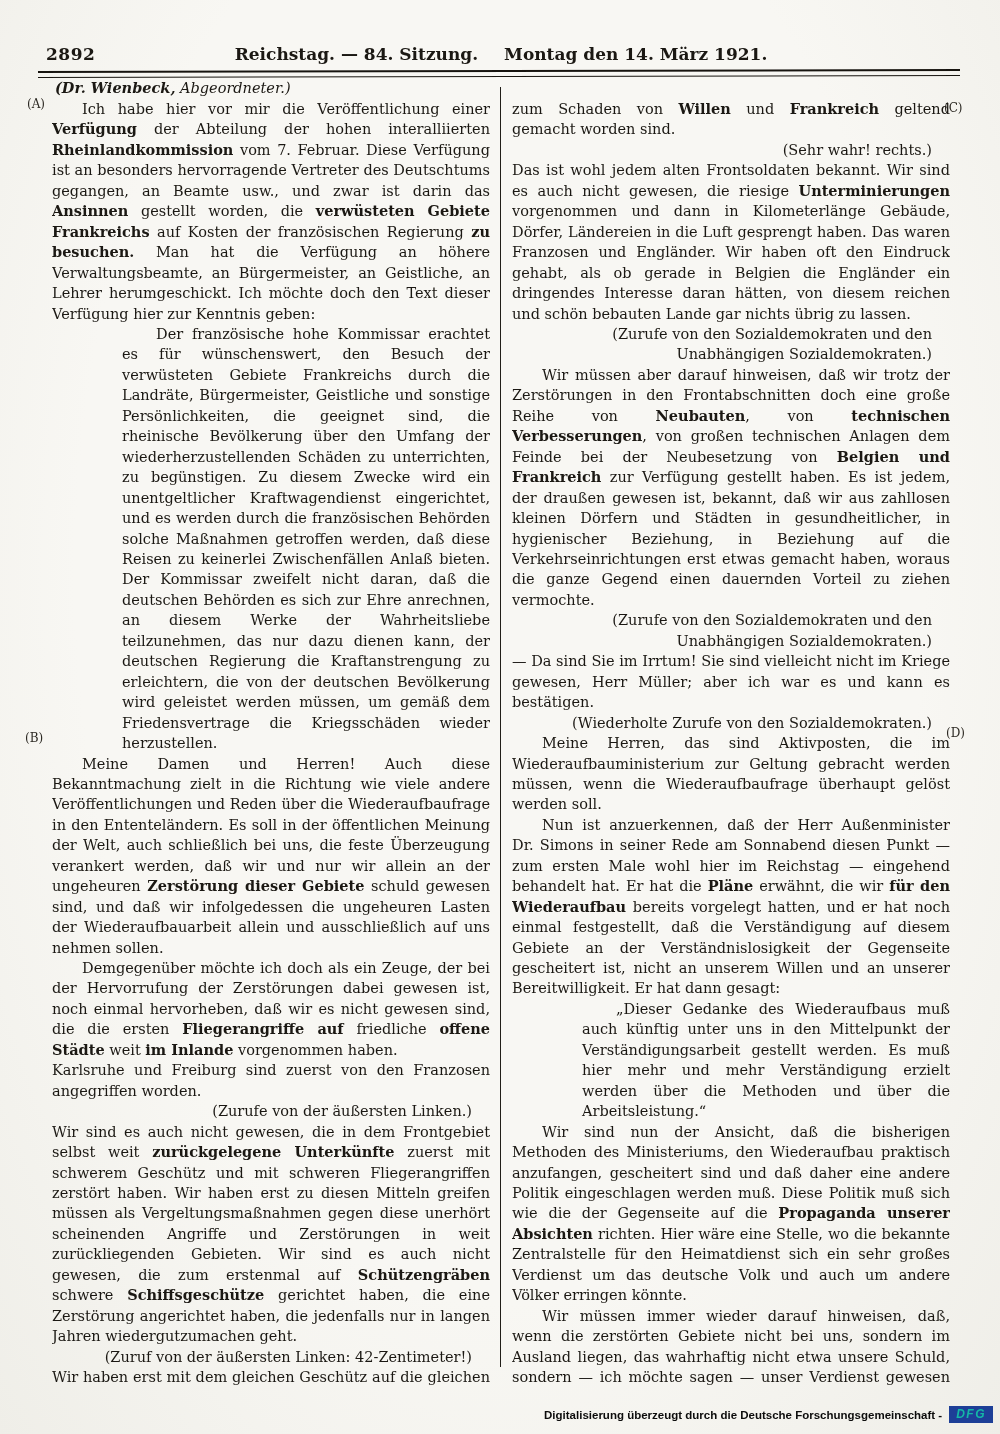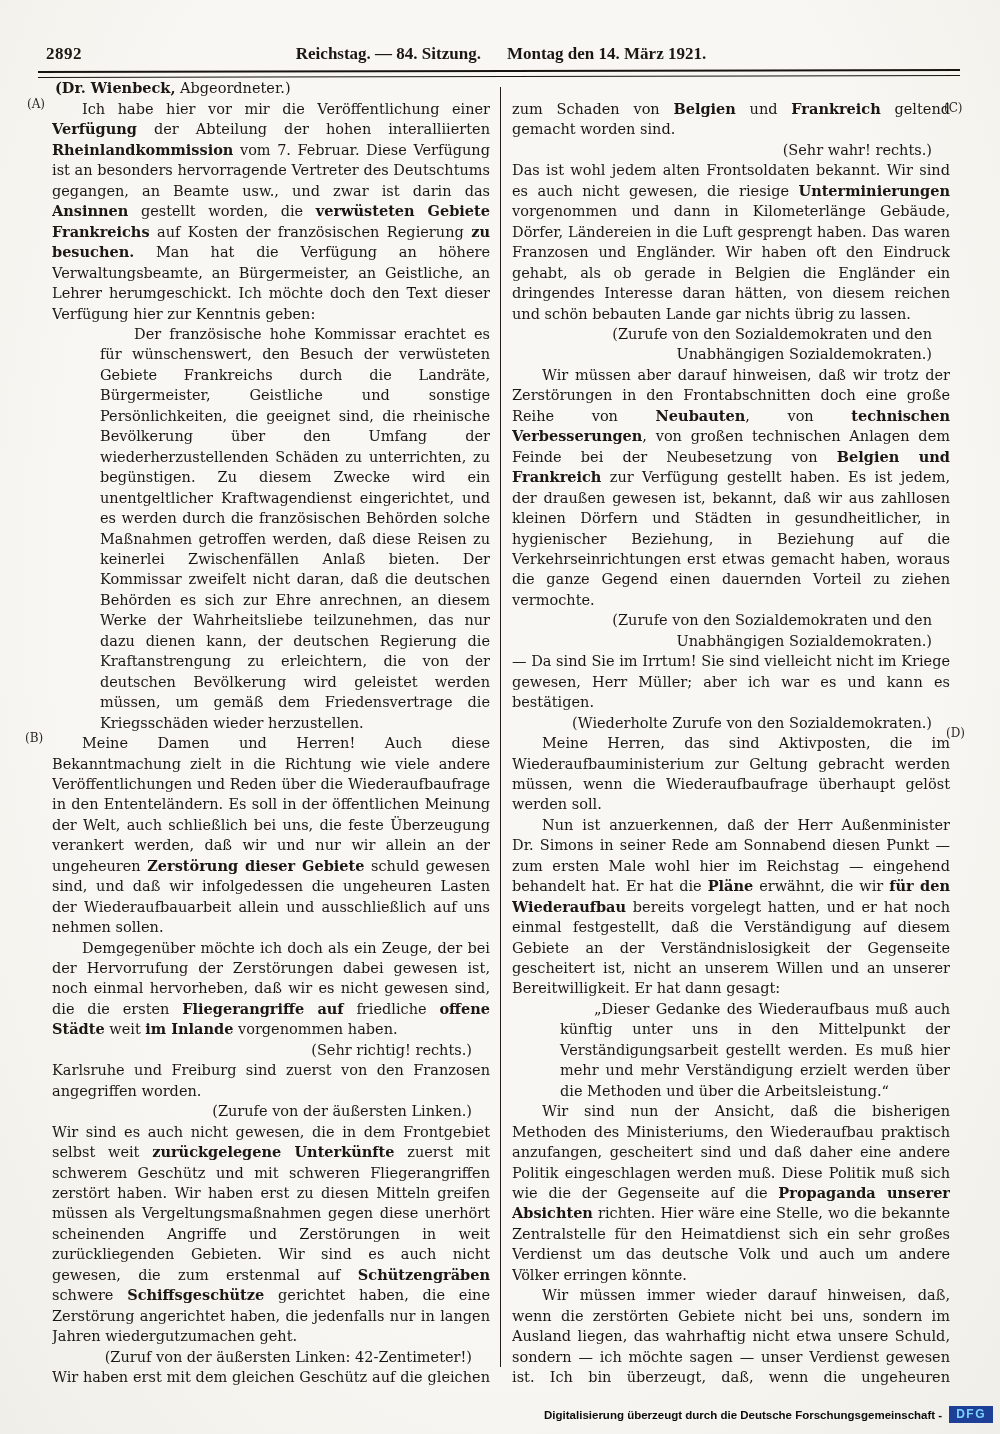--- a/index.html
+++ b/index.html
@@ -5,52 +5,52 @@
   html,body { margin:0; padding:0; background:#888; }
   .page {
     position:relative; width:1000px; height:1434px;
     background:#f6f5f0;
     background-image: radial-gradient(ellipse at 50% 40%, #f8f7f3 60%, #efeee8 100%);
     font-family:"DejaVu Serif", serif;
     color:#1b1813;
     overflow:hidden;
   }
   
-  .hdr { position:absolute; top:44px; left:38px; right:40px; height:24px;font-family:Liberation Serif, serif; }
+  .hdr { position:absolute; top:44px; left:38px; right:40px; height:24px; }
   .hdr-num { position:absolute; left:8px; top:0; font-size:17px; font-weight:bold; letter-spacing:.5px; }
   .hdr-title { position:absolute; left:4px; right:0; top:0; text-align:center; font-size:17px; font-weight:bold; }
   .hdr-title .gap { display:inline-block; width:26px; }
   .dblrule {
     position:absolute; top:70px; left:38px; right:40px; height:4px;
     border-top:2.6px solid #17140f; border-bottom:1.6px solid #17140f;
     transform:rotate(-0.12deg);
   }
-  .speaker { position:absolute; top:79px; left:55px; font-size:14.5px; font-weight:bold; }
+  .speaker { position:absolute; top:79px; left:55px; font-size:14.5px; font-weight:bold;font-style:italic; }
   .speaker .plain { font-weight:normal; }
   
   .cols { position:absolute; top:99px; left:52px; width:898px; height:1286px; display:flex; justify-content:space-between; overflow:hidden; }
   .col { width:438px; font-size:14.5px; line-height:20.45px; overflow:hidden; }
   .divider { position:absolute; top:87px; left:500px; width:1.4px; height:1280px; background:#211e18; }
   p { margin:0; text-align:justify; }
   .p-indent { text-indent:30px; }
   .p-flush { text-indent:0; }
-  .quote { margin-left:48px; text-indent:34px; }
+  .quote { margin-left:70px; text-indent:34px; }
   .stage { text-align:right; text-indent:0; padding:0 18px; }
   .b { font-weight:bold; }
   
   .mark { position:absolute; font-size:12px; color:#2c2923; }
   .mark-a { left:27px; top:97px; }
   .mark-b { left:25px; top:731px; }
   .mark-c { left:944px; top:101px; }
   .mark-d { left:946px; top:726px; }
   
   .footer { position:absolute; right:7px; bottom:11px; display:flex; align-items:center; gap:7px;
             font-family:"Liberation Sans", sans-serif; }
   .credit { font-size:11.5px; font-weight:bold; color:#0c0c0c; }
-  .dfg { background:#1d3f97; color:#7dd3fc; font-size:12px; font-weight:bold; 
+  .dfg { background:#1d3f97; color:#14b8a6; font-size:12px; font-weight:bold; font-style:italic;
          letter-spacing:1.5px; padding:2px 7px 3px 7px; line-height:12px; }
 </style>
 </head>
 <body>
 
 <div class="page">
 
   <div class="hdr">
     <span class="hdr-num">2892</span>
     <div class="hdr-title">
@@ -68,29 +68,28 @@
   <span class="mark mark-b">(B)</span>
   <span class="mark mark-c">(C)</span>
   <span class="mark mark-d">(D)</span>
 
   <div class="cols">
     <div class="col">
         <p class="p-indent"><span>Ich habe hier vor mir die Veröffentlichung einer </span><span class="b">Verfügung</span><span> der Abteilung der hohen interalliierten </span><span class="b">Rheinlandkommission</span><span> vom 7. Februar. Diese Verfügung ist an besonders hervorragende Vertreter des Deutschtums gegangen, an Beamte usw., und zwar ist darin das </span><span class="b">Ansinnen</span><span> gestellt worden, die </span><span class="b">verwüsteten Gebiete Frankreichs</span><span> auf Kosten der französischen Regierung </span><span class="b">zu besuchen.</span><span> Man hat die Verfügung an höhere Verwaltungsbeamte, an Bürgermeister, an Geistliche, an Lehrer herumgeschickt. Ich möchte doch den Text dieser Verfügung hier zur Kenntnis geben:</span></p>
         <p class="quote"><span>Der französische hohe Kommissar erachtet es für wünschenswert, den Besuch der verwüsteten Gebiete Frankreichs durch die Landräte, Bürgermeister, Geistliche und sonstige Persönlichkeiten, die geeignet sind, die rheinische Bevölkerung über den Umfang der wiederherzustellenden Schäden zu unterrichten, zu begünstigen. Zu diesem Zwecke wird ein unentgeltlicher Kraftwagendienst eingerichtet, und es werden durch die französischen Behörden solche Maßnahmen getroffen werden, daß diese Reisen zu keinerlei Zwischenfällen Anlaß bieten. Der Kommissar zweifelt nicht daran, daß die deutschen Behörden es sich zur Ehre anrechnen, an diesem Werke der Wahrheitsliebe teilzunehmen, das nur dazu dienen kann, der deutschen Regierung die Kraftanstrengung zu erleichtern, die von der deutschen Bevölkerung wird geleistet werden müssen, um gemäß dem Friedensvertrage die Kriegsschäden wieder herzustellen.</span></p>
         <p class="p-indent"><span>Meine Damen und Herren! Auch diese Bekanntmachung zielt in die Richtung wie viele andere Veröffentlichungen und Reden über die Wiederaufbaufrage in den Ententeländern. Es soll in der öffentlichen Meinung der Welt, auch schließlich bei uns, die feste Überzeugung verankert werden, daß wir und nur wir allein an der ungeheuren </span><span class="b">Zerstörung dieser Gebiete</span><span> schuld gewesen sind, und daß wir infolgedessen die ungeheuren Lasten der Wiederaufbauarbeit allein und ausschließlich auf uns nehmen sollen.</span></p>
         <p class="p-indent"><span>Demgegenüber möchte ich doch als ein Zeuge, der bei der Hervorrufung der Zerstörungen dabei gewesen ist, noch einmal hervorheben, daß wir es nicht gewesen sind, die die ersten </span><span class="b">Fliegerangriffe auf</span><span> friedliche </span><span class="b">offene Städte</span><span> weit </span><span class="b">im Inlande</span><span> vorgenommen haben.</span></p>
-        <p class="stage"><span>(Sehr richtig! rechts.)</span></p>
         <p class="p-flush"><span>Karlsruhe und Freiburg sind zuerst von den Franzosen angegriffen worden.</span></p>
         <p class="stage"><span>(Zurufe von der äußersten Linken.)</span></p>
         <p class="p-flush"><span>Wir sind es auch nicht gewesen, die in dem Frontgebiet selbst weit </span><span class="b">zurückgelegene Unterkünfte</span><span> zuerst mit schwerem Geschütz und mit schweren Fliegerangriffen zerstört haben. Wir haben erst zu diesen Mitteln greifen müssen als Vergeltungsmaßnahmen gegen diese unerhört scheinenden Angriffe und Zerstörungen in weit zurückliegenden Gebieten. Wir sind es auch nicht gewesen, die zum erstenmal auf </span><span class="b">Schützengräben</span><span> schwere </span><span class="b">Schiffsgeschütze</span><span> gerichtet haben, die eine Zerstörung angerichtet haben, die jedenfalls nur in langen Jahren wiedergutzumachen geht.</span></p>
         <p class="stage"><span>(Zuruf von der äußersten Linken: 42-Zentimeter!)</span></p>
         <p class="p-flush"><span>Wir haben erst mit dem gleichen Geschütz auf die gleichen Ziele erwidert, als die ersten Angriffe unserer Gegner in dieser Beziehung erfolgt sind. Jeder, der bei den ungeheuren Materialschlachten im Westen dabei gewesen ist, wird mir darin beistimmen, daß wir kaum 50 Prozent der Zerstörungsmittel als Vergeltung anwenden konnten, die uns gegenüber und</span></p>
       </div>
     <div class="col">
-        <p class="p-flush"><span>zum Schaden von </span><span class="b">Belgien</span><span> und </span><span class="b">Frankreich</span><span> geltend gemacht worden sind.</span></p>
+        <p class="p-flush"><span>zum Schaden von </span><span class="b">Willen</span><span> und </span><span class="b">Frankreich</span><span> geltend gemacht worden sind.</span></p>
         <p class="stage"><span>(Sehr wahr! rechts.)</span></p>
         <p class="p-flush"><span>Das ist wohl jedem alten Frontsoldaten bekannt. Wir sind es auch nicht gewesen, die riesige </span><span class="b">Unterminierungen</span><span> vorgenommen und dann in Kilometerlänge Gebäude, Dörfer, Ländereien in die Luft gesprengt haben. Das waren Franzosen und Engländer. Wir haben oft den Eindruck gehabt, als ob gerade in Belgien die Engländer ein dringendes Interesse daran hätten, von diesem reichen und schön bebauten Lande gar nichts übrig zu lassen.</span></p>
         <p class="stage"><span>(Zurufe von den Sozialdemokraten und den Unabhängigen Sozialdemokraten.)</span></p>
         <p class="p-indent"><span>Wir müssen aber darauf hinweisen, daß wir trotz der Zerstörungen in den Frontabschnitten doch eine große Reihe von </span><span class="b">Neubauten</span><span>, von </span><span class="b">technischen Verbesserungen</span><span>, von großen technischen Anlagen dem Feinde bei der Neubesetzung von </span><span class="b">Belgien und Frankreich</span><span> zur Verfügung gestellt haben. Es ist jedem, der draußen gewesen ist, bekannt, daß wir aus zahllosen kleinen Dörfern und Städten in gesundheitlicher, in hygienischer Beziehung, in Beziehung auf die Verkehrseinrichtungen erst etwas gemacht haben, woraus die ganze Gegend einen dauernden Vorteil zu ziehen vermochte.</span></p>
         <p class="stage"><span>(Zurufe von den Sozialdemokraten und den Unabhängigen Sozialdemokraten.)</span></p>
         <p class="p-flush"><span>— Da sind Sie im Irrtum! Sie sind vielleicht nicht im Kriege gewesen, Herr Müller; aber ich war es und kann es bestätigen.</span></p>
         <p class="stage"><span>(Wiederholte Zurufe von den Sozialdemokraten.)</span></p>
         <p class="p-indent"><span>Meine Herren, das sind Aktivposten, die im Wiederaufbauministerium zur Geltung gebracht werden müssen, wenn die Wiederaufbaufrage überhaupt gelöst werden soll.</span></p>
         <p class="p-indent"><span>Nun ist anzuerkennen, daß der Herr Außenminister Dr. Simons in seiner Rede am Sonnabend diesen Punkt — zum ersten Male wohl hier im Reichstag — eingehend behandelt hat. Er hat die </span><span class="b">Pläne</span><span> erwähnt, die wir </span><span class="b">für den Wiederaufbau</span><span> bereits vorgelegt hatten, und er hat noch einmal festgestellt, daß die Verständigung auf diesem Gebiete an der Verständnislosigkeit der Gegenseite gescheitert ist, nicht an unserem Willen und an unserer Bereitwilligkeit. Er hat dann gesagt:</span></p>
         <p class="quote"><span>„Dieser Gedanke des Wiederaufbaus muß auch künftig unter uns in den Mittelpunkt der Verständigungsarbeit gestellt werden. Es muß hier mehr und mehr Verständigung erzielt werden über die Methoden und über die Arbeitsleistung.“</span></p>

